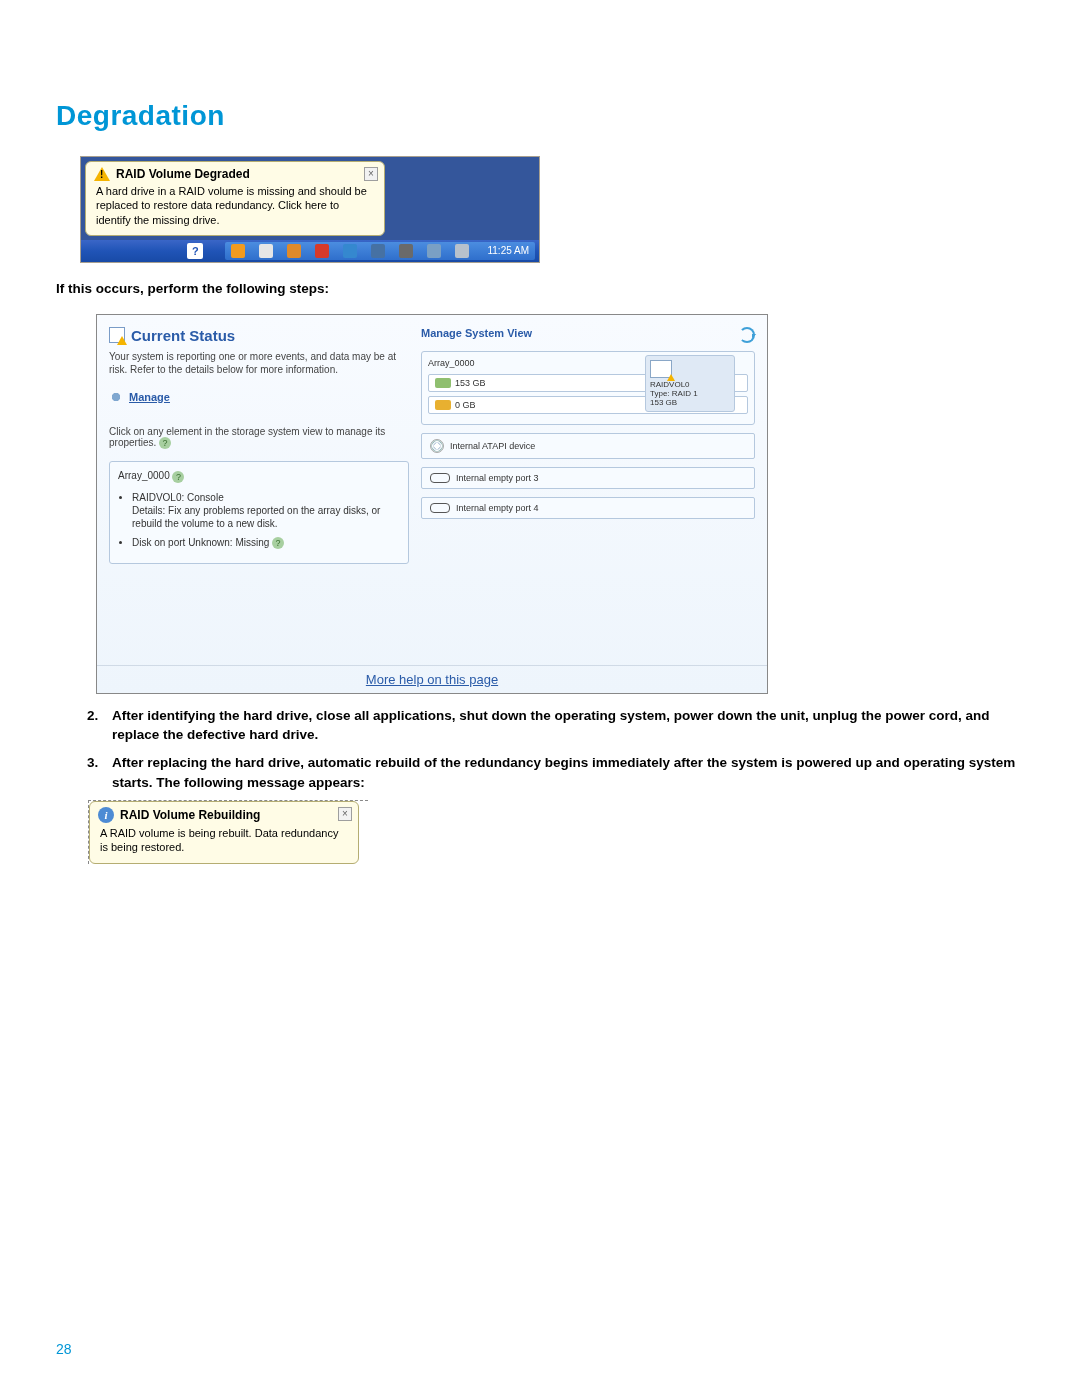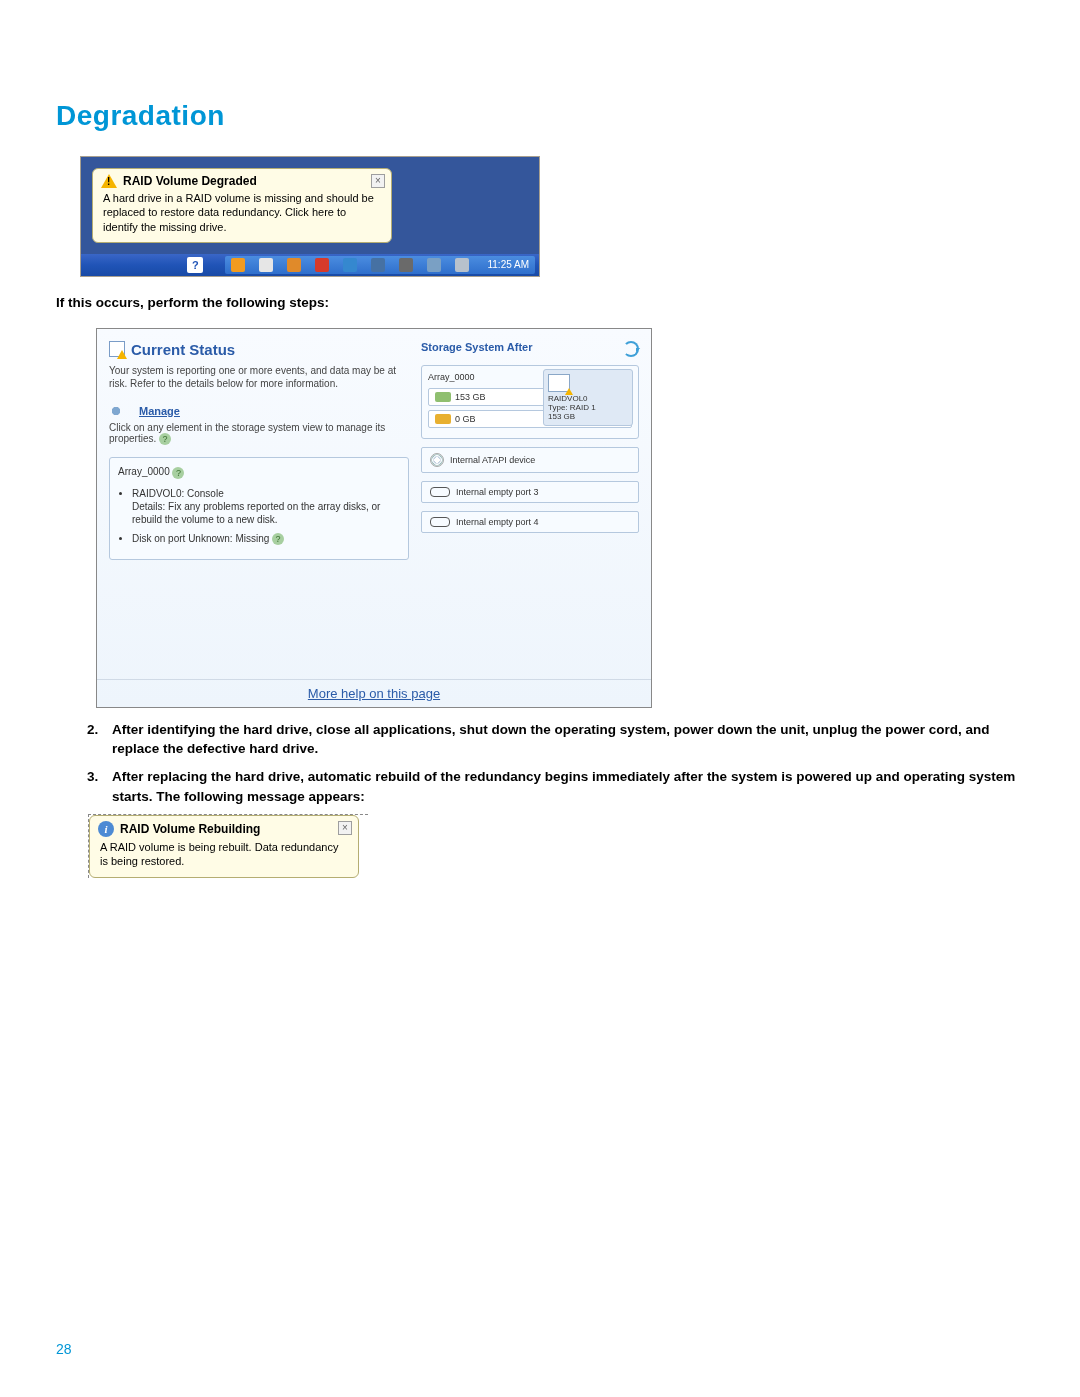--- a/index.html
+++ b/index.html
@@ -42,21 +42,21 @@
     height: 22px;
     background: linear-gradient(#3a66c7, #2054b7, #184aa6);
     display: flex;
     align-items: center;
     justify-content: flex-end;
     padding: 0 4px;
     gap: 2px;
   }
   .shot1-body {
     background: #34569b;
-    padding: 11px;
+    padding: 4px;
   }
   .balloon {
     background: #fffce6;
     border: 1px solid #b5ad72;
     border-radius: 6px;
     padding: 0;
     width: 300px;
     position: relative;
   }
   .balloon-head {
@@ -150,21 +150,21 @@
     color: #000;
   }
   ol.steps > li {
     margin-bottom: 8px;
     padding-left: 10px;
     line-height: 1.45;
   }
 
   
   .shot2 {
-    width: 556px;
+    width: 672px;
     margin: 18px 0 12px 40px;
     background: linear-gradient(#f8fbff, #eef5fc);
     border: 1px solid #888;
     border-top: 1px solid #888;
     font-family: Tahoma, Arial, sans-serif;
   }
   .s2-inner {
     display: flex;
     padding: 12px;
     gap: 12px;
@@ -203,25 +203,25 @@
   }
   .s2-desc {
     font-size: 10px;
     color: #444;
     line-height: 1.3;
     margin-bottom: 14px;
   }
   .s2-manage-head {
     display: flex;
     align-items: center;
-    gap: 16px;
+    gap: 6px;
     font-size: 11px;
     font-weight: bold;
     color: #2a5ba8;
-    margin-bottom: 4px;
+    margin-bottom: 22px;
     text-decoration: underline;
   }
   .gear {
     width: 14px; height: 14px;
     background: radial-gradient(circle at 50% 50%, #7fa7d0 40%, #4a7ab0 42%, transparent 44%);
     border-radius: 50%;
     position: relative;
   }
   .s2-manage-text {
     font-size: 10px;
@@ -307,21 +307,21 @@
   .disk-icon {
     width: 16px; height: 10px;
     background: #8fbf6f;
     border-radius: 2px;
   }
   .disk-icon.warn {
     background: #e8b030;
   }
   .s2-vol-card {
     position: absolute;
-    right: 6px; top: 28px;
+    right: 20px; top: 28px;
     width: 90px;
     background: #dfe9f5;
     border: 1px solid #b5c8de;
     padding: 4px;
     font-size: 8px;
     color: #333;
     border-radius: 3px;
   }
   .vol-icon {
     width: 22px; height: 18px;
@@ -475,21 +475,21 @@
             <li>
               <span>Disk on port Unknown:  Missing</span>
               <span class="s2-help">?</span>
             </li>
           </ul>
         </div>
       </div>
 
       <div class="s2-right">
         <div class="s2-right-title">
-          <span>Storage System After</span>
+          <span>Manage System View</span>
           <span class="refresh-icon"></span>
         </div>
 
         <div class="s2-array-card">
           <div class="s2-array-name">Array_0000</div>
           <div class="disk-row">
             <span class="disk-icon"></span>
             <span>153 GB</span>
           </div>
           <div class="disk-row">

